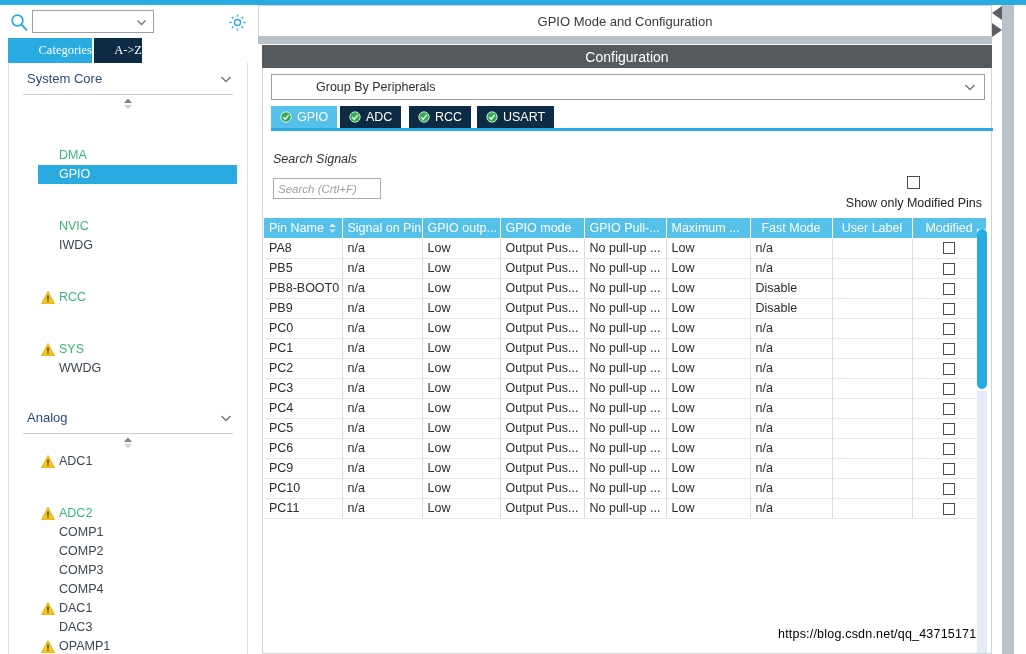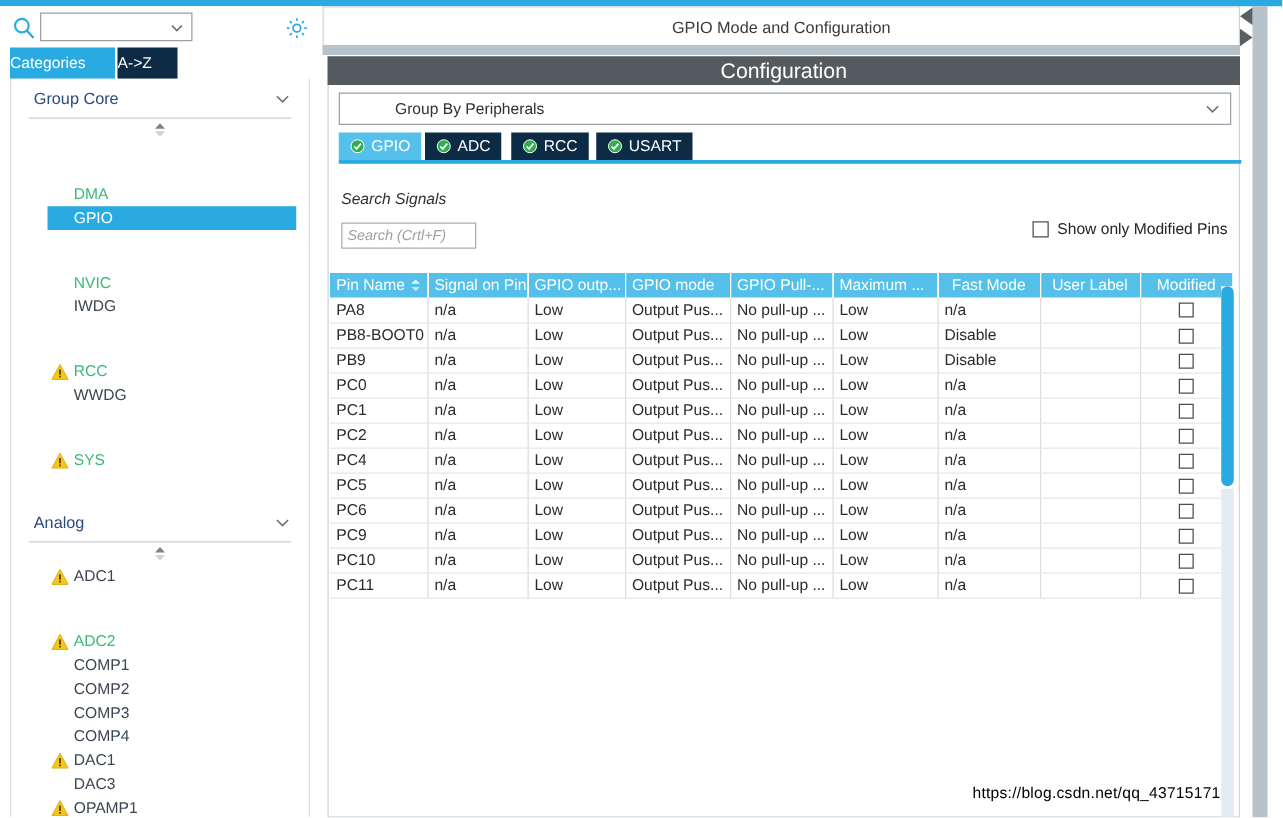--- a/index.html
+++ b/index.html
@@ -41,22 +41,22 @@
   .sb-gear {
     position: absolute; left: 228px; top: 8px; width: 19px; height: 19px;
   }
 
   .sb-tabs {
     position: absolute; left: 0; top: 33px; width: 252px; height: 25px;
     background: #ffffff;
   }
   .sb-tab {
     position: absolute; top: 0; height: 25px;
-    font-size: 12.5px; line-height: 25px; text-align: left;
-    cursor: default; user-select: none;
+    font-size: 12.5px; line-height: 25px; text-align: right;
+    cursor: default; user-select: none; font-family: Liberation Serif, serif;
   }
   .sb-tab.categories {
     left: 8px; width: 84px; background: #29abe2; color: #ffffff;
   }
   .sb-tab.az {
     left: 94px; width: 48px; background: #0d2b45; color: #ffffff;
   }
 
   .sb-body {
     position: absolute; left: 8px; top: 58px; width: 240px; height: 591px;
@@ -128,21 +128,21 @@
     font-size: 13px; color: #3a3a3a;
   }
   .main-gap {
     position: absolute; left: 0; top: 31px; width: 734px; height: 8px;
     background: #b7c2cb;
   }
   .cfg-bar {
     position: absolute; left: 4px; top: 40px; width: 730px; height: 23px;
     background: #555a5e; color: #ffffff;
     display: flex; align-items: center; justify-content: center;
-    font-size: 17px;
+    font-size: 14px;
   }
   .cfg-panel {
     position: absolute; left: 4px; top: 63px; width: 730px; height: 586px;
     border: 1px solid #cfd6dc; border-top: none;
     background: #ffffff;
   }
 
   .group-select {
     position: absolute; left: 8px; top: 6px; width: 714px; height: 26px;
     border: 1px solid #9aa0a6; background: #ffffff;
@@ -178,21 +178,21 @@
     border: 1px solid #a9aeb4; background: #ffffff;
     font-family: "Liberation Sans", sans-serif;
     font-size: 11.5px; font-style: italic; color: #8a8f95;
     padding: 0 4px;
   }
   .search-input::placeholder { color: #9aa0a6; font-style: italic; }
 
   .modified-pins {
     position: absolute; right: 9px; top: 108px;
     display: flex; align-items: center; gap: 7px;
-    font-size: 12.5px; color: #232323;
+    font-size: 12.5px; color: #232323; flex-direction: column;
   }
   .cbox {
     width: 13px; height: 13px; border: 1px solid #4d4d4d; background: #fff;
     flex: none;
   }
 
   
   .table-wrap {
     position: absolute; left: 0; top: 150px; width: 728px; height: 380px;
     overflow: hidden;
@@ -280,21 +280,21 @@
     </div>
 
     <div class="sb-tabs">
       <div class="sb-tab categories">Categories</div>
       <div class="sb-tab az">A-&gt;Z</div>
     </div>
 
     <div class="sb-body">
 
       <div class="sb-group-header">
-        <span class="lbl">Group Core</span>
+        <span class="lbl">System Core</span>
         <span class="chev">
           <svg viewBox="0 0 14 14" width="14" height="14">
               <polyline points="2.5,5 7,9.5 11.5,5" fill="none" stroke="#6b7176" stroke-width="1.3"></polyline>
             </svg>
         </span>
       </div>
       <div class="sb-group-rule"></div>
       <div class="sb-spinner">
         <span class="sp">
           <svg viewBox="0 0 14 13" width="14" height="13">
@@ -309,29 +309,29 @@
         <div class="sb-item green"><span>NVIC</span></div>
         <div class="sb-item"><span>IWDG</span></div>
         <div class="sb-item green">
           <span class="warn"><svg viewBox="0 0 14 13" width="14" height="13">
                 <polygon points="7,0.5 13.5,12.5 0.5,12.5" fill="#f5c518" stroke="#d9a800" stroke-width=".7"></polygon>
                 <rect x="6.3" y="4.5" width="1.4" height="4.2" fill="#4a3c00"></rect>
                 <rect x="6.3" y="9.6" width="1.4" height="1.4" fill="#4a3c00"></rect>
               </svg></span>
           <span>RCC</span>
         </div>
-        <div class="sb-item"><span>WWDG</span></div>
         <div class="sb-item green">
           <span class="warn"><svg viewBox="0 0 14 13" width="14" height="13">
                 <polygon points="7,0.5 13.5,12.5 0.5,12.5" fill="#f5c518" stroke="#d9a800" stroke-width=".7"></polygon>
                 <rect x="6.3" y="4.5" width="1.4" height="4.2" fill="#4a3c00"></rect>
                 <rect x="6.3" y="9.6" width="1.4" height="1.4" fill="#4a3c00"></rect>
               </svg></span>
           <span>SYS</span>
         </div>
+        <div class="sb-item"><span>WWDG</span></div>
       </div>
 
       <div class="sb-spacer"></div>
       <div class="sb-spacer"></div>
       <div class="sb-spacer"></div>
 
       <div class="sb-group-header">
         <span class="lbl">Analog</span>
         <span class="chev">
           <svg viewBox="0 0 14 14" width="14" height="14">
@@ -536,20 +536,31 @@
                 <td class="">n/a</td>
                 <td class="">Low</td>
                 <td class="">Output Pus...</td>
                 <td class="">No pull-up ...</td>
                 <td class="">Low</td>
                 <td class="">n/a</td>
                 <td class=""></td>
                 <td class="center"><span class="rowbox"></span></td>
               </tr>
               <tr>
+                <td class="">PB5</td>
+                <td class="">n/a</td>
+                <td class="">Low</td>
+                <td class="">Output Pus...</td>
+                <td class="">No pull-up ...</td>
+                <td class="">Low</td>
+                <td class="">n/a</td>
+                <td class=""></td>
+                <td class="center"><span class="rowbox"></span></td>
+              </tr>
+              <tr>
                 <td class="">PB8-BOOT0</td>
                 <td class="">n/a</td>
                 <td class="">Low</td>
                 <td class="">Output Pus...</td>
                 <td class="">No pull-up ...</td>
                 <td class="">Low</td>
                 <td class="">Disable</td>
                 <td class=""></td>
                 <td class="center"><span class="rowbox"></span></td>
               </tr>
@@ -581,20 +592,31 @@
                 <td class="">Low</td>
                 <td class="">Output Pus...</td>
                 <td class="">No pull-up ...</td>
                 <td class="">Low</td>
                 <td class="">n/a</td>
                 <td class=""></td>
                 <td class="center"><span class="rowbox"></span></td>
               </tr>
               <tr>
                 <td class="">PC2</td>
+                <td class="">n/a</td>
+                <td class="">Low</td>
+                <td class="">Output Pus...</td>
+                <td class="">No pull-up ...</td>
+                <td class="">Low</td>
+                <td class="">n/a</td>
+                <td class=""></td>
+                <td class="center"><span class="rowbox"></span></td>
+              </tr>
+              <tr>
+                <td class="">PC3</td>
                 <td class="">n/a</td>
                 <td class="">Low</td>
                 <td class="">Output Pus...</td>
                 <td class="">No pull-up ...</td>
                 <td class="">Low</td>
                 <td class="">n/a</td>
                 <td class=""></td>
                 <td class="center"><span class="rowbox"></span></td>
               </tr>
               <tr>

